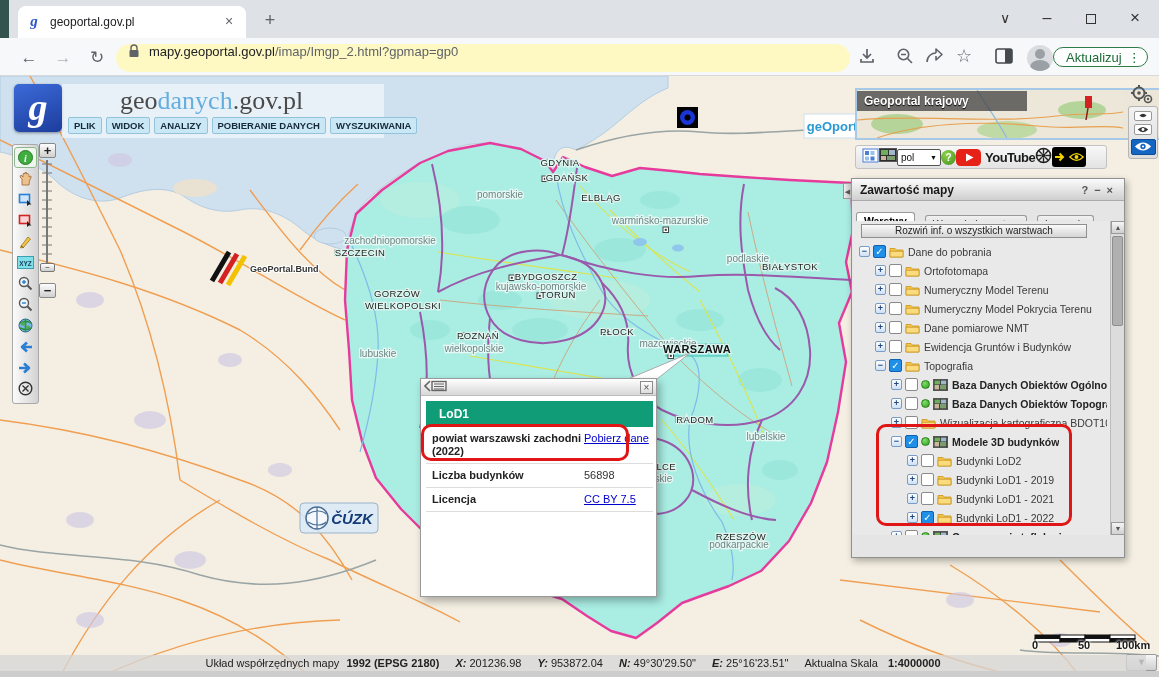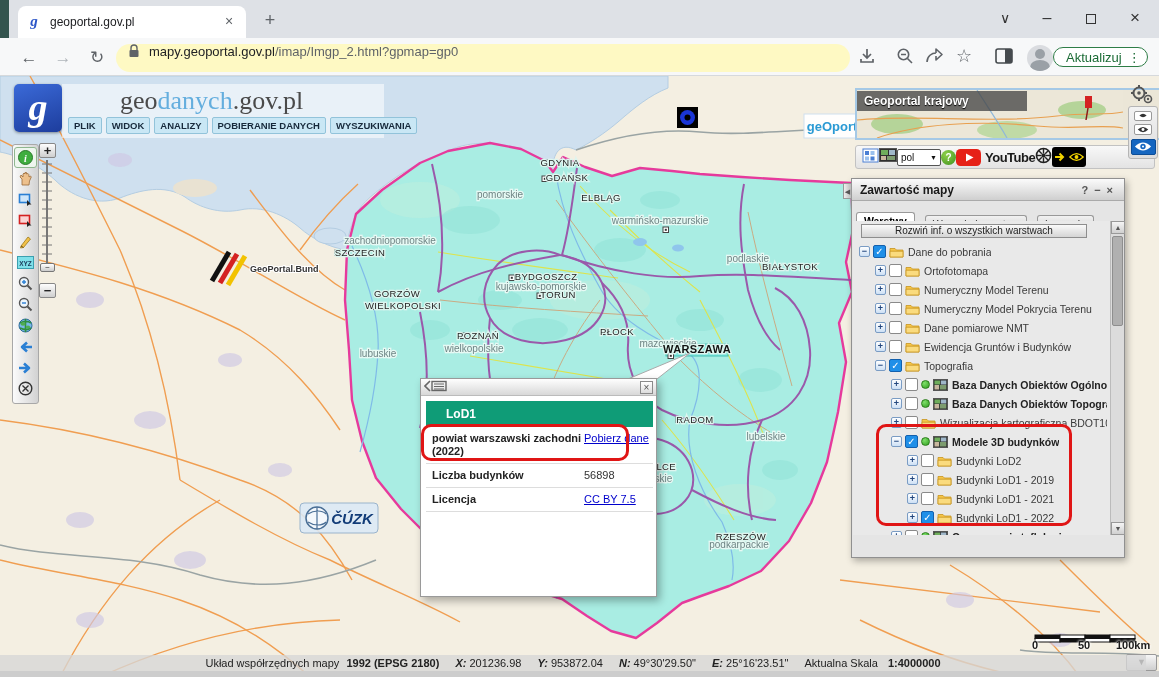--- a/index.html
+++ b/index.html
@@ -46,21 +46,21 @@
 #ltoolbar .tool{width:23px;height:21px;display:flex;align-items:center;justify-content:center}
 #ltoolbar .tool.active{background:#eef6ee;border:1px solid #8fb78f;border-radius:3px}
 
 #slider-plus,#slider-minus{position:absolute;left:39px;width:17px;height:15px;background:linear-gradient(#fdfdfd,#cfcfcf);border:1px solid #888;border-radius:2px;font-weight:bold;font-size:13px;text-align:center;line-height:13px;color:#222}
 #slider-track{position:absolute;left:39px;top:160px;width:17px;height:103px}
 #slider-handle{position:absolute;left:40px;top:263px;width:15px;height:9px;background:linear-gradient(#fff,#ccc);border:1px solid #777;border-radius:2px;font-size:8px;line-height:7px;text-align:center;color:#333}
 
 #overview{position:absolute;left:855px;top:88px;width:312px;height:52px;border:2px solid #a5c9e6;background:#ebe6d7;overflow:hidden}
 #ov-band{position:absolute;left:0;top:1px;width:170px;height:20px;background:rgba(70,70,70,.78);color:#fff;font-weight:bold;font-size:12px;line-height:20px;padding-left:7px;text-shadow:0 1px 1px #000}
 
-#quickbar{position:absolute;left:855px;top:145px;width:300px;height:24px;background:linear-gradient(#f8f8f8,#e3e3e3);border:1px solid #c2c2c2;border-radius:3px;display:flex;align-items:center;padding:0 6px}
+#quickbar{position:absolute;left:855px;top:145px;width:252px;height:24px;background:linear-gradient(#f8f8f8,#e3e3e3);border:1px solid #c2c2c2;border-radius:3px;display:flex;align-items:center;padding:0 6px}
 #lang-select{width:44px;height:17px;background:#fff;border:1.5px solid #555;border-radius:2px;font-size:10px;display:flex;align-items:center;justify-content:space-between;padding:0 3px;color:#111}
 #lang-select b{font-size:9px}
 #help-btn{width:15px;height:15px;border-radius:50%;background:radial-gradient(circle at 35% 30%,#8ed048,#3f9020);color:#fff;font-size:10px;font-weight:bold;text-align:center;line-height:15px}
 #yt{display:flex;align-items:center;gap:4px}
 #yt .yt-txt{font-weight:bold;font-size:13px;color:#1a1a1a;letter-spacing:-.5px}
 #contrast{width:34px;height:20px;background:#000;border-radius:3px;display:flex;align-items:center;justify-content:center;gap:2px}
 
 #gears-btn{position:absolute;left:1130px;top:84px;width:24px;height:22px}
 #eyestack{position:absolute;left:1128px;top:106px;width:30px;height:53px;background:linear-gradient(#f2f2f2,#ddd);border:1px solid #b5b5b5;border-radius:3px;display:flex;flex-direction:column;align-items:center;justify-content:space-evenly}
 .eyebtn{background:#fff;border:1px solid #999;border-radius:2px;display:flex;align-items:center;justify-content:center}
@@ -85,21 +85,21 @@
 .tree-row .tlabel.bold{font-weight:bold;color:#222}
 
 #vscroll{position:absolute;left:258px;top:42px;width:14px;height:314px;background:#dcdcdc;border-left:1px solid #bbb}
 #vscroll .sb-btn{position:absolute;left:0;width:14px;height:13px;background:linear-gradient(#f5f5f5,#d0d0d0);border:1px solid #999;color:#555;font-size:7px;text-align:center;line-height:12px}
 #vthumb{position:absolute;left:1px;top:15px;width:11px;height:90px;background:#b0b0b0;border:1px solid #8e8e8e;border-radius:2px}
 #panel-grip{position:absolute;left:-9px;top:4px;width:9px;height:16px;background:linear-gradient(90deg,#eee,#bbb);border:1px solid #999;font-size:7px;color:#555;text-align:center;line-height:15px}
 
 #popup{position:absolute;left:420px;top:378px;width:237px;height:219px;background:#fff;border:1px solid #9a9a9a;box-shadow:3px 4px 8px rgba(0,0,0,.3)}
 #popup-topbar{position:absolute;left:0;top:0;width:100%;height:17px;background:linear-gradient(#fefefe,#d8d8d8);border-bottom:1px solid #bbb;display:flex;align-items:center;justify-content:space-between;padding:0 3px}
 #popup-close{width:13px;height:13px;border:1px solid #8a8a8a;background:linear-gradient(#fff,#ddd);color:#555;font-size:10px;line-height:11px;text-align:center}
-#popup-head{position:absolute;left:5px;top:22px;width:227px;height:26px;background:#0f9c77;color:#fff;font-weight:bold;font-size:12px;line-height:26px;padding-left:20px}
+#popup-head{position:absolute;left:5px;top:22px;width:227px;height:26px;background:#0f9c77;color:#fff;font-weight:bold;font-size:12px;line-height:26px;padding-left:13px}
 #popup-rows{position:absolute;left:5px;top:48px;width:227px}
 .popup-row{display:flex;background:#fff;border-bottom:1px solid #ddd;padding:5px 4px 5px 6px;align-items:flex-start}
 .popup-label{width:152px;flex:none;font-size:11px;font-weight:bold;color:#222;line-height:13px}
 .popup-value{font-size:11px;color:#333;line-height:13px;width:66px}
 a.lnk{color:#0000cc;text-decoration:underline}
 a.lnk-visited{color:#6a1b9a;text-decoration:underline}
 
 .annotation{position:absolute;border:3px solid #e01515;border-radius:10px;pointer-events:none}
 
 #statusbar{position:absolute;left:0;top:655px;width:1146px;height:16px;background:rgba(214,214,214,.78);font-size:11px;line-height:16px;color:#222;text-align:center}

